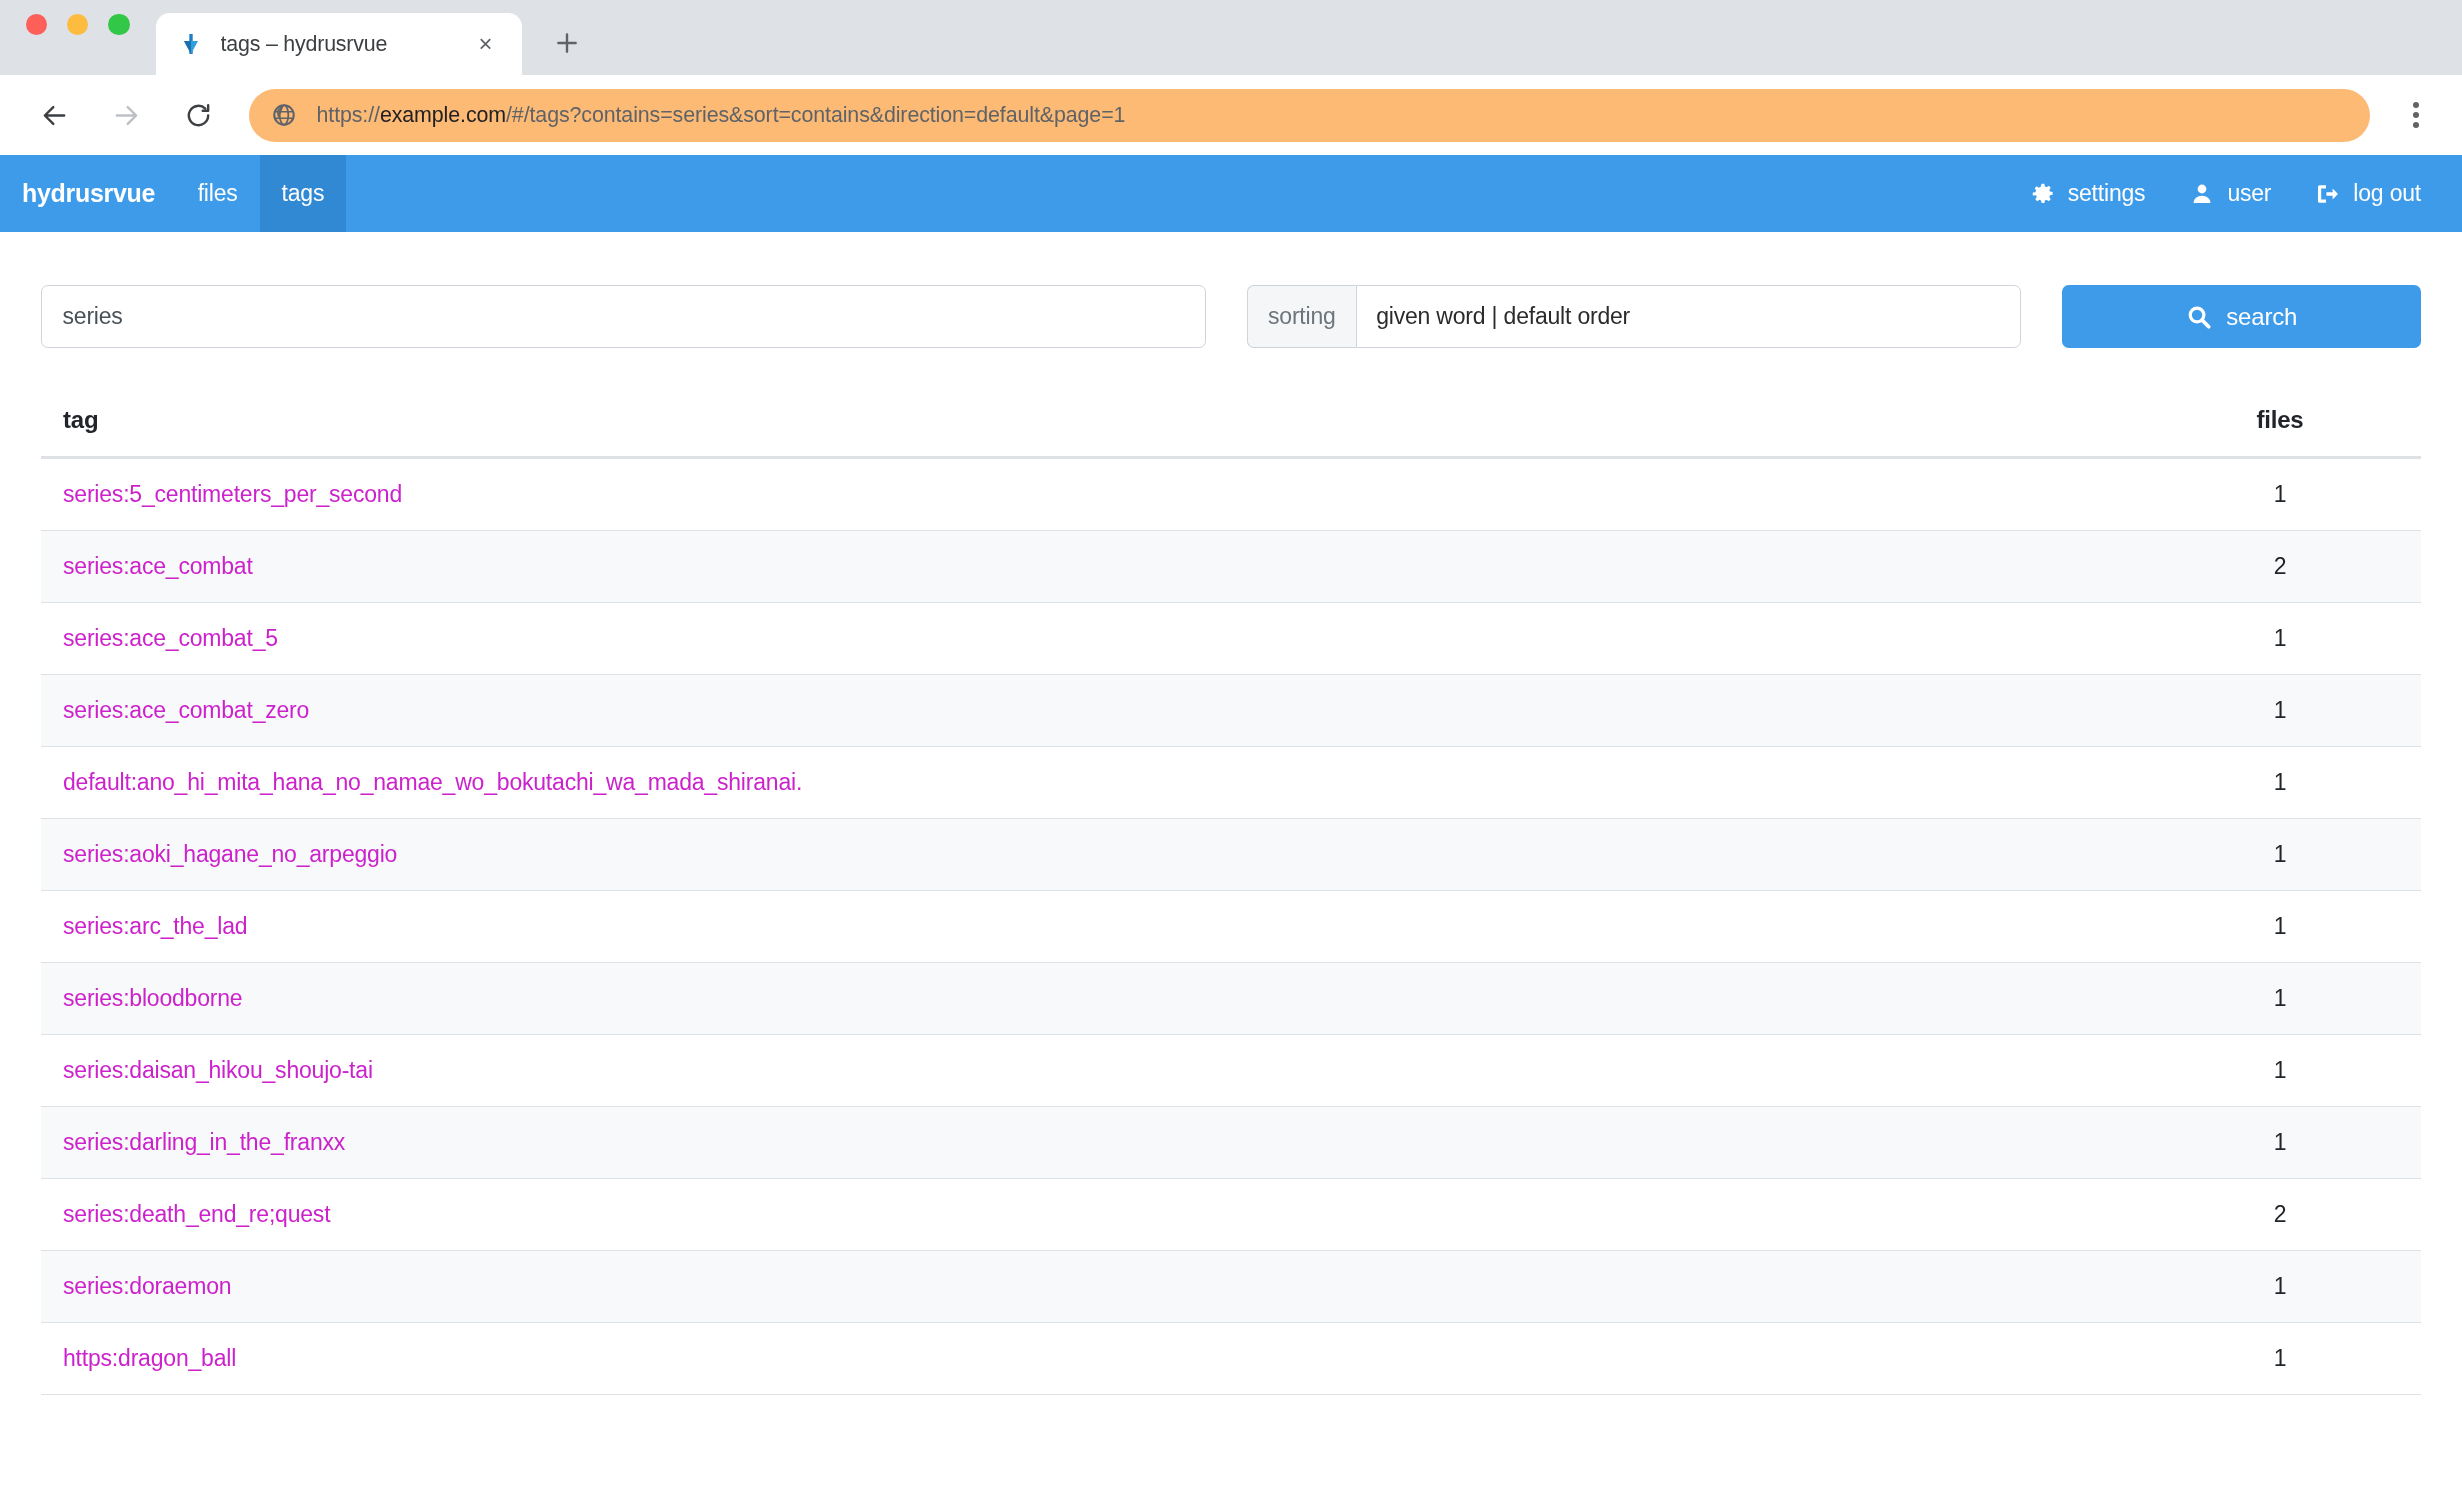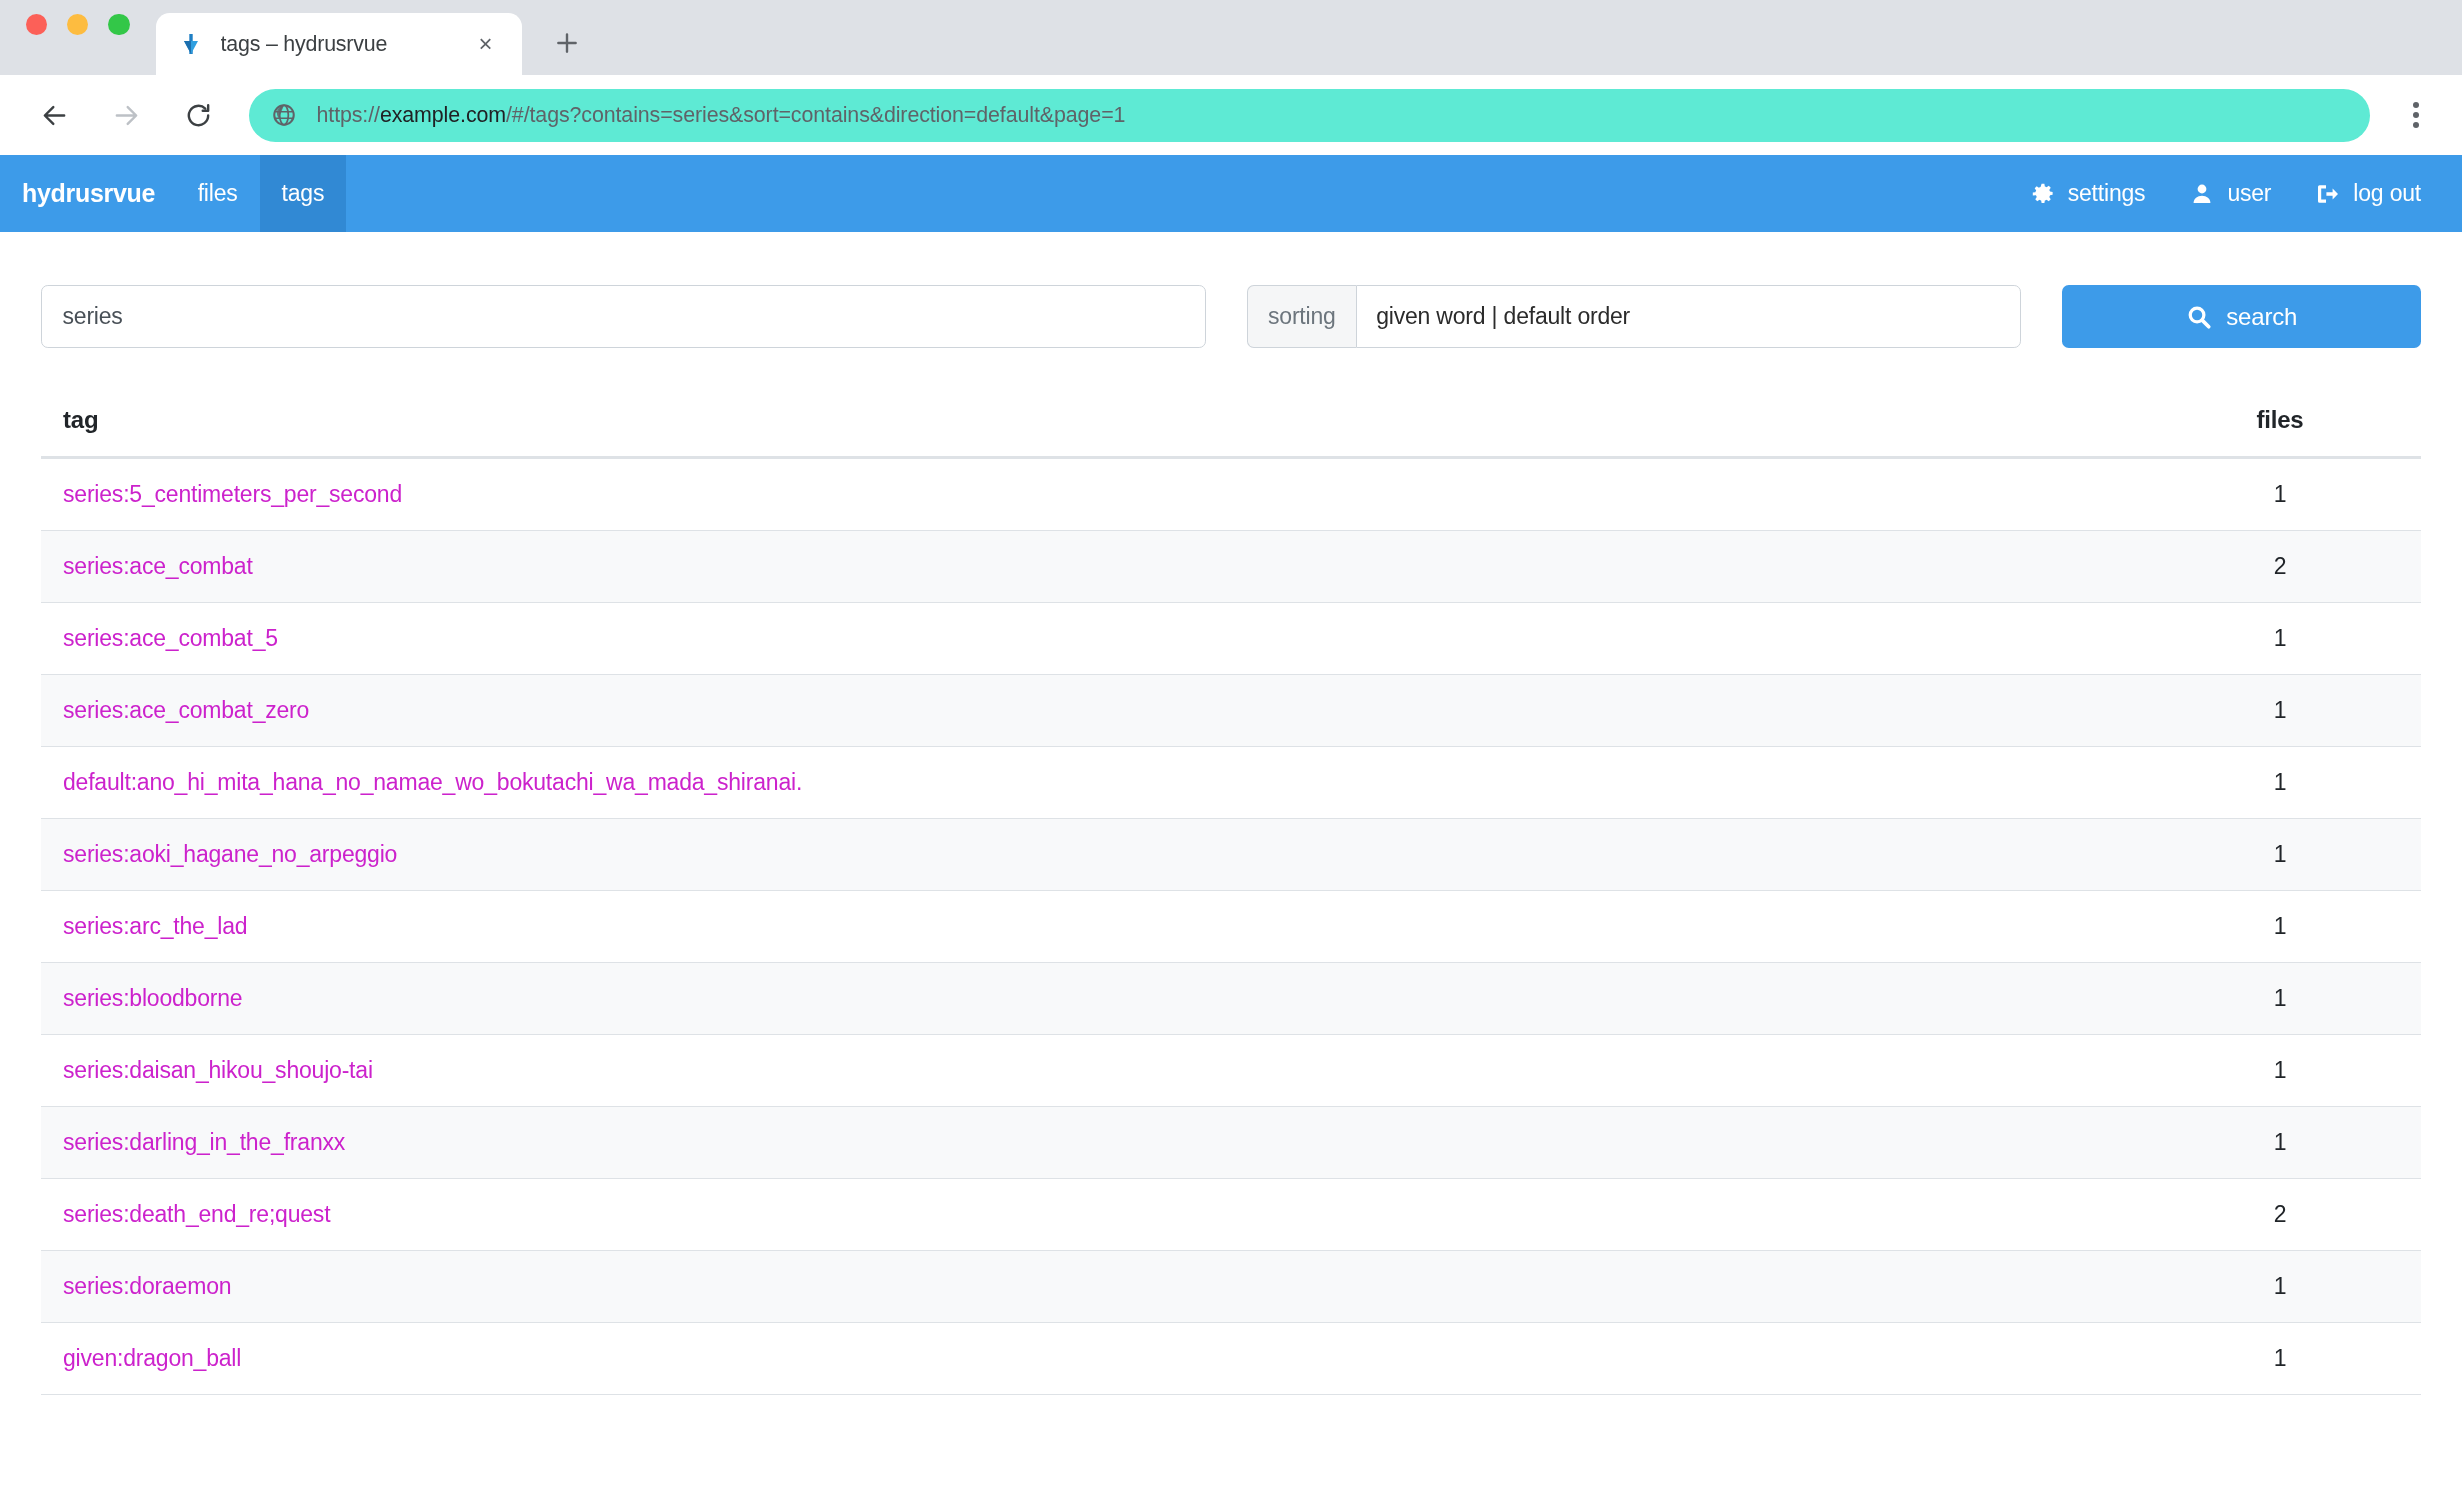--- a/index.html
+++ b/index.html
@@ -116,21 +116,21 @@
     border-radius: 50%;
     flex: 0 0 auto;
   }
   .nav-btn.back   { color: #3c4043; margin-left: 8.5px; }
   .nav-btn.fwd    { color: #bdc1c6; margin-left: 19px; }
   .nav-btn.reload { color: #3c4043; margin-left: 19px; }
 
   .omnibox {
     flex: 1 1 auto;
     height: 53px;
-    background: #5eead4;
+    background: #fdba74;
     border-radius: 27px;
     display: flex;
     align-items: center;
     margin-left: 24px;
     margin-right: 22px;
     padding: 0 22px;
     overflow: hidden;
   }
   .omnibox-icon {
     width: 27px; height: 27px;
@@ -506,21 +506,21 @@
             </tr>
             <tr>
               <td class="cell-tag"><a class="tag-link" href="#">series:death_end_re;quest</a></td>
               <td class="cell-files">2</td>
             </tr>
             <tr>
               <td class="cell-tag"><a class="tag-link" href="#">series:doraemon</a></td>
               <td class="cell-files">1</td>
             </tr>
             <tr>
-              <td class="cell-tag"><a class="tag-link" href="#">given:dragon_ball</a></td>
+              <td class="cell-tag"><a class="tag-link" href="#">https:dragon_ball</a></td>
               <td class="cell-files">1</td>
             </tr>
           </tbody>
       </table>
 
     </div>
   </div>
 </div>
 
 

